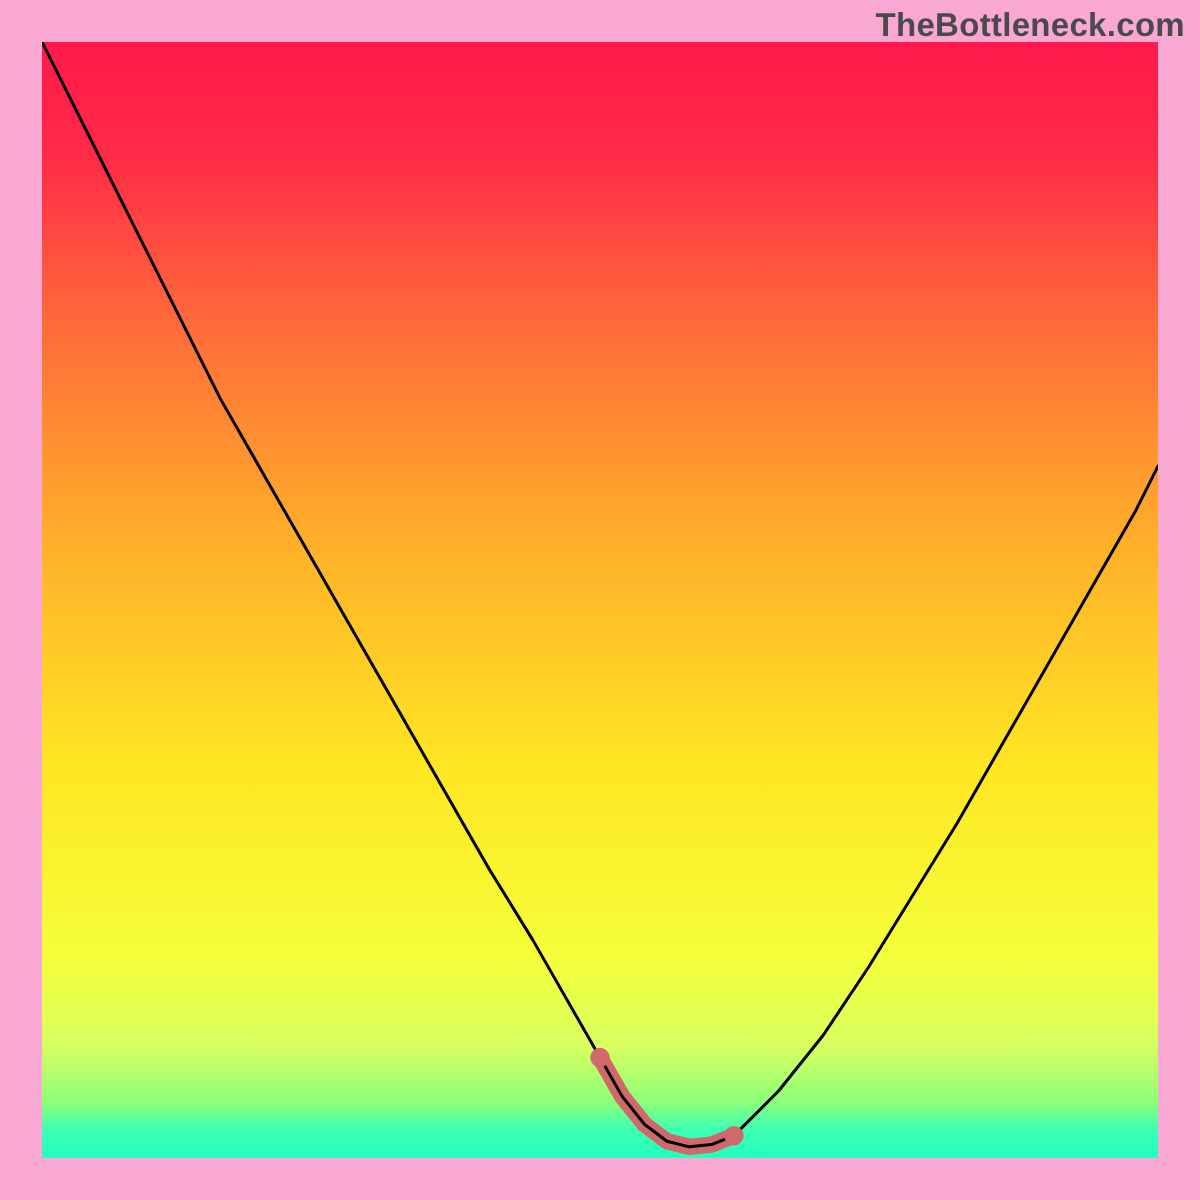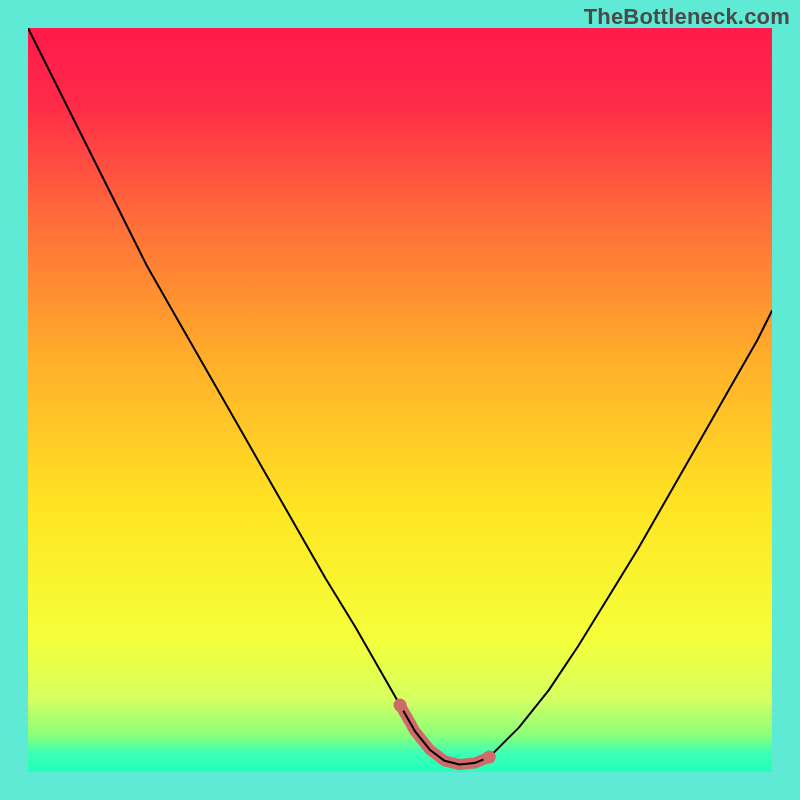--- a/index.html
+++ b/index.html
@@ -8,21 +8,21 @@
     width: 800px;
     height: 800px;
     overflow: hidden;
     background: #000;
     font-family: Arial, Helvetica, sans-serif;
   }
   .frame {
     position: relative;
     width: 800px;
     height: 800px;
-    background: #5eead4;
+    background: #f9a8d4;
   }
   .watermark {
     position: absolute;
     top: 4px;
     right: 10px;
     color: #4a4a4a;
     font-size: 22px;
     font-weight: bold;
     letter-spacing: 0.2px;
     font-family: Arial, Helvetica, sans-serif;

